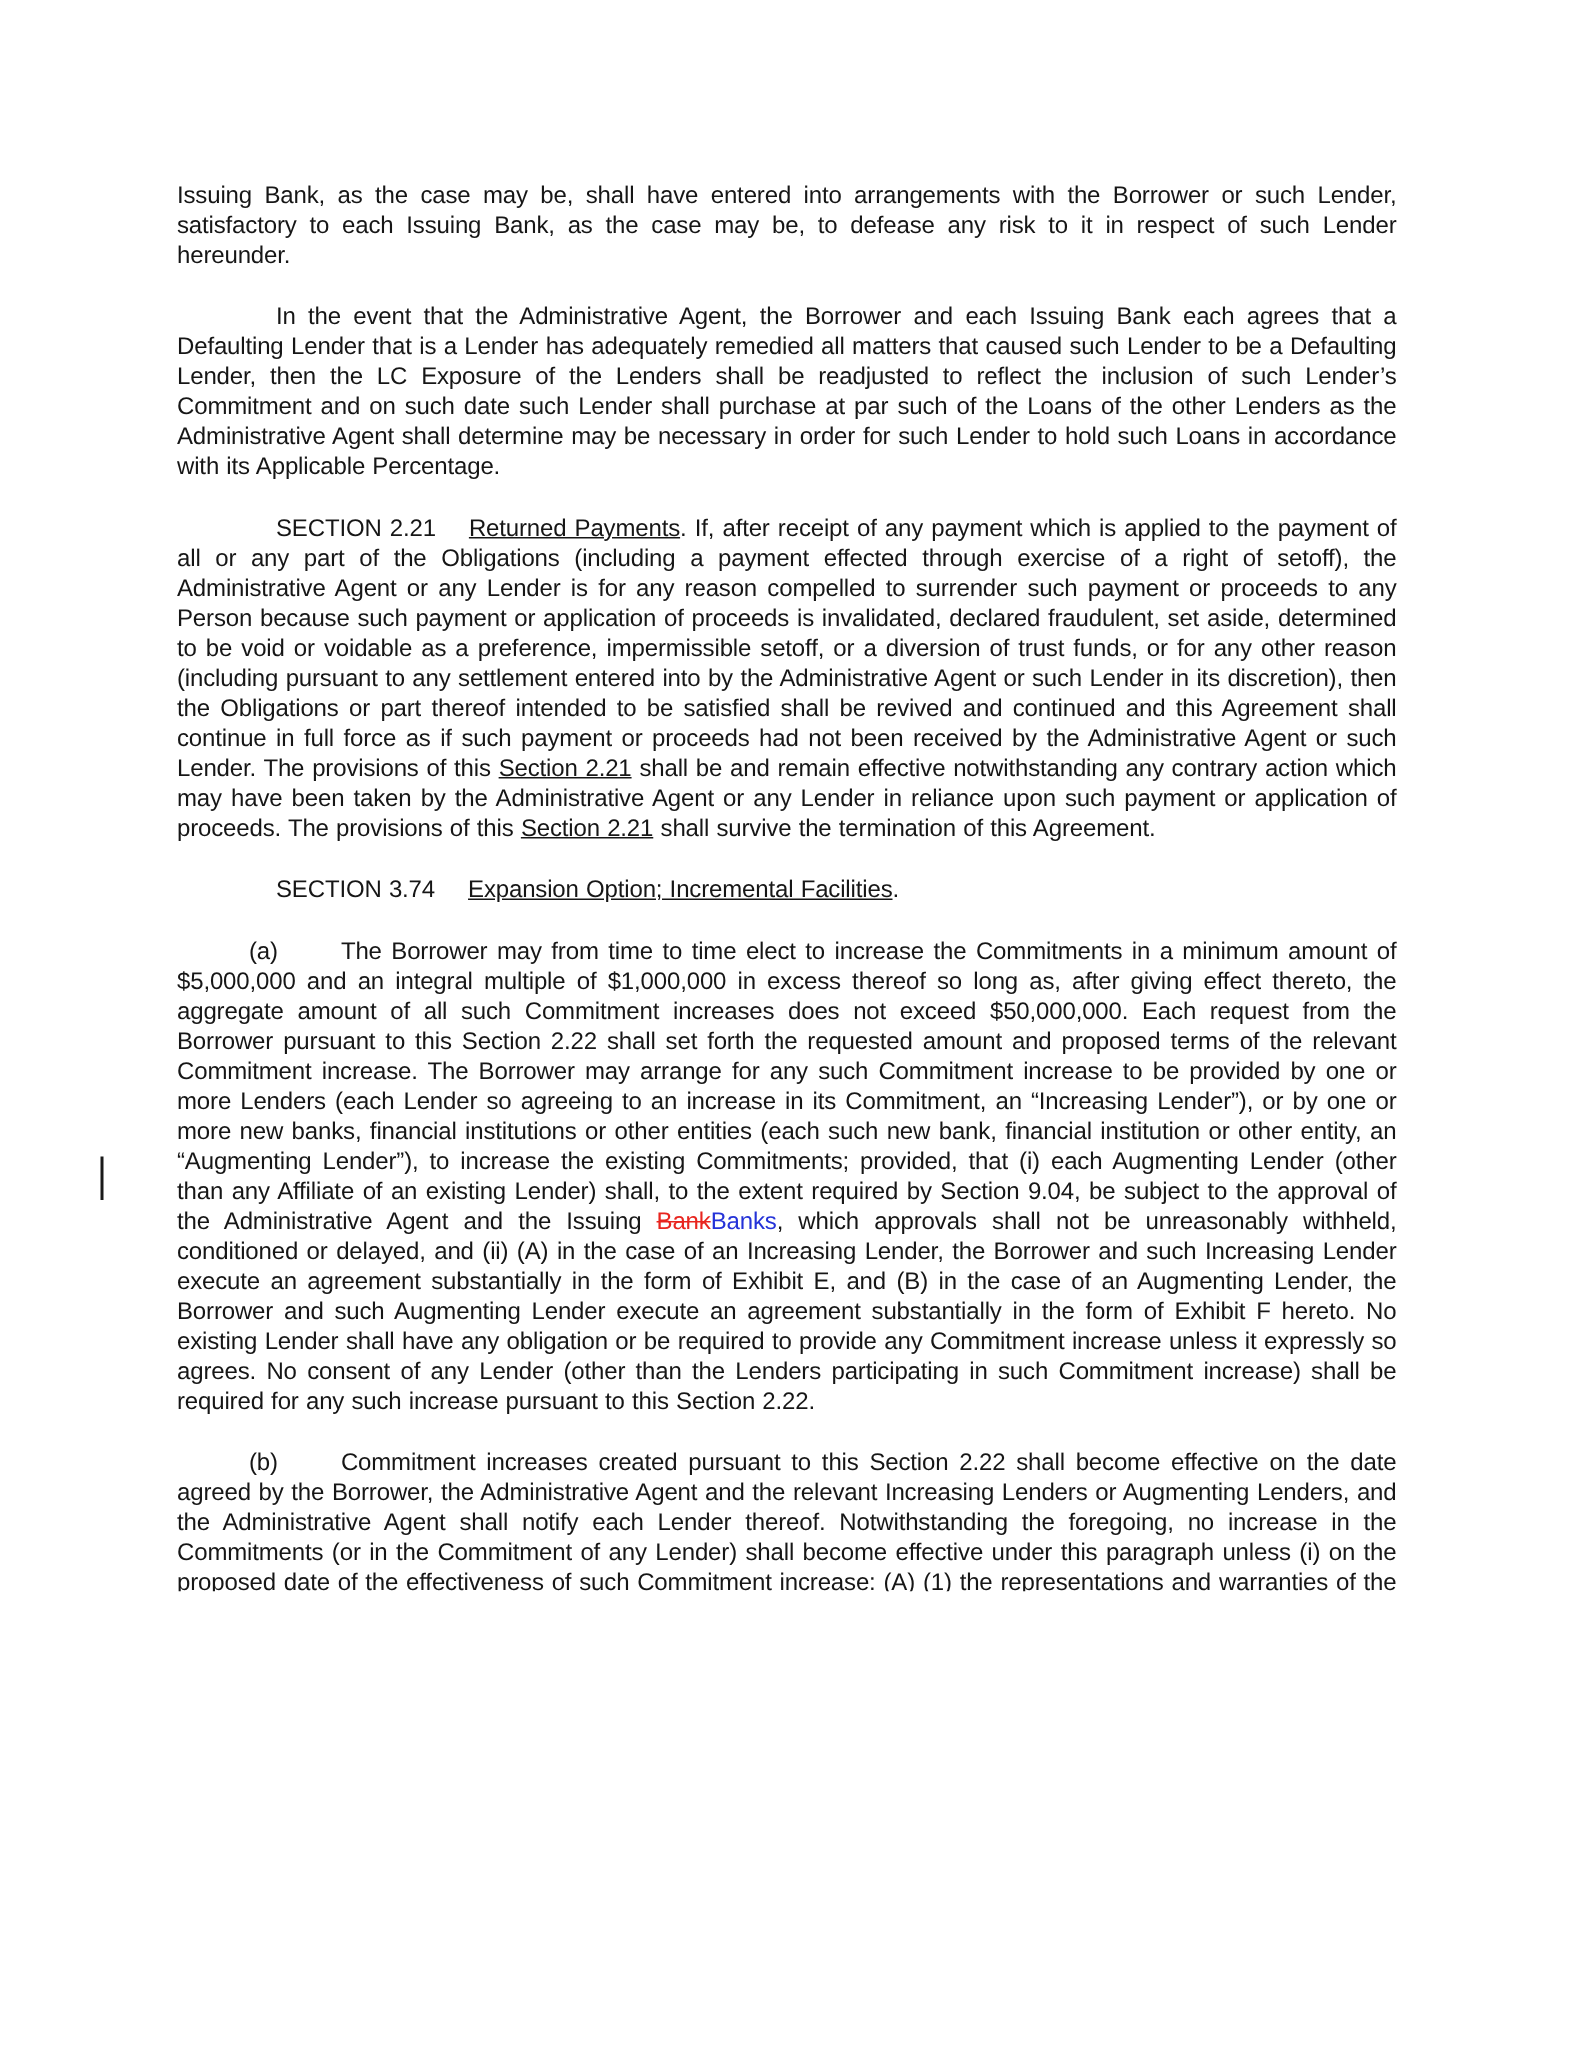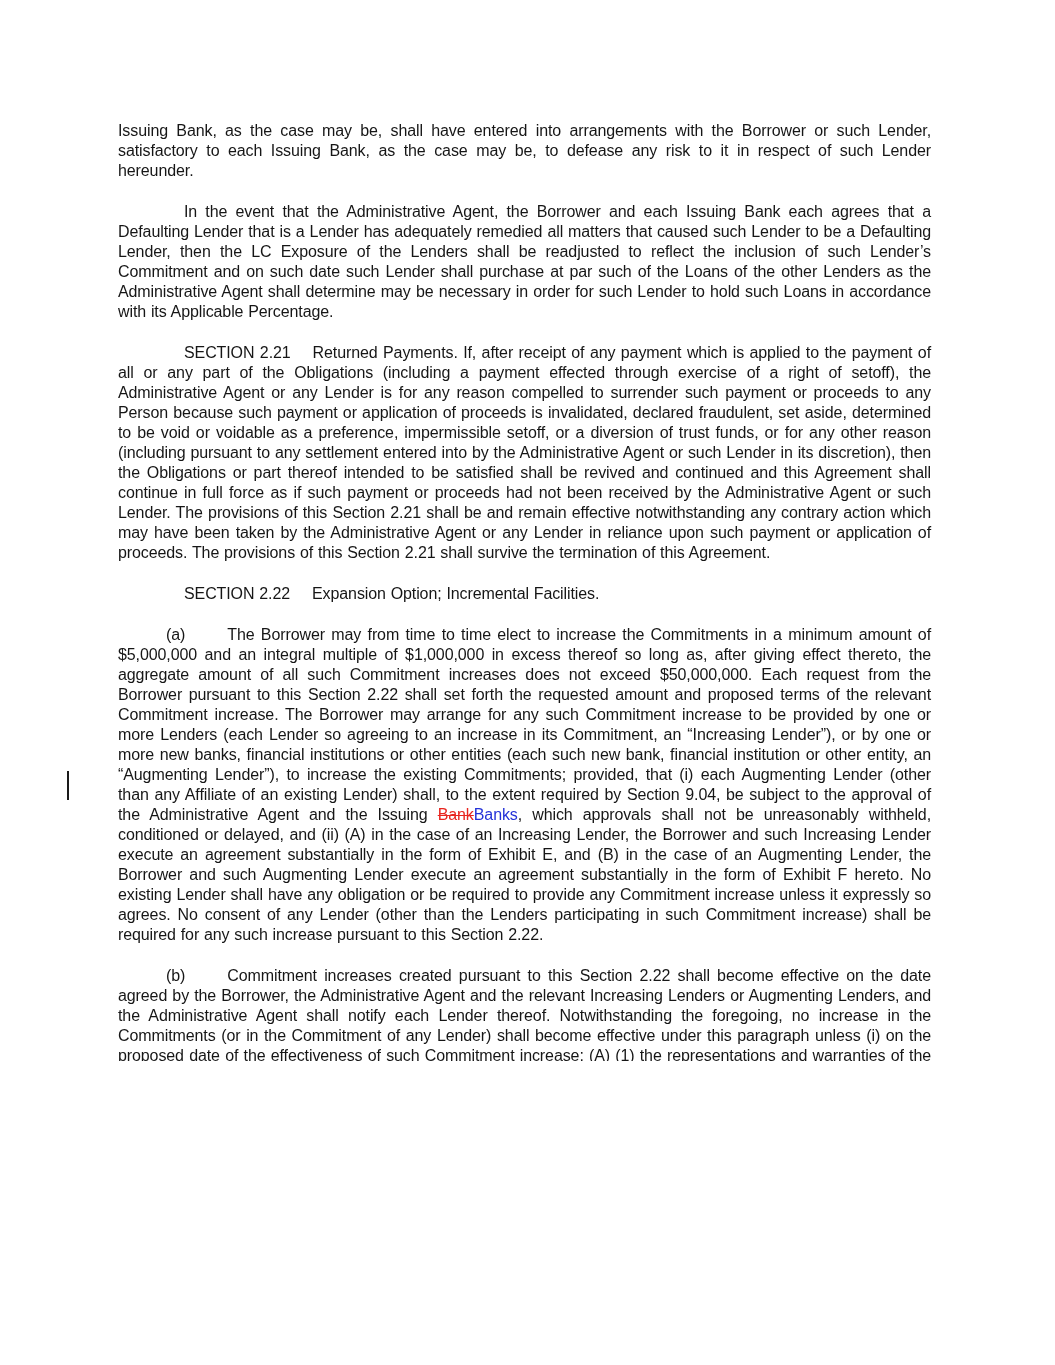--- a/index.html
+++ b/index.html
@@ -29,21 +29,21 @@
     text-align: justify;
     letter-spacing: -0.1px;
     word-spacing: 0.5px;
   }
   .indent-none  { text-indent: 0; }
   .indent-first { text-indent: 66px; }
   .indent-label { text-indent: 48px; }
   .tab { display: inline-block; }
   .run-tab1 { width: 22px; }
   .run-tab2 { width: 42px; }
-  .run-u   { }
+  .run-u   { text-decoration: underline; }
   .run-i   { }
   .run-del { color: var(--deleted, #e8251f); text-decoration: line-through; }
   .run-ins { color: var(--inserted, #2432d8); }
   .change-bar {
     position: absolute;
     left: 67px;
     top: 771px;
     width: 2px;
     height: 29px;
     background: var(--bar, #1a1a1a);
@@ -61,18 +61,18 @@
 </style>
 </head>
 <body>
 
 <div class="page">
   <div class="change-bar"></div>
   <div class="doc">
       <p class="para indent-none"><span class="run-p">Issuing Bank, as the case may be, shall have entered into arrangements with the Borrower or such Lender, satisfactory to each Issuing Bank, as the case may be, to defease any risk to it in respect of such Lender hereunder.</span></p>
       <p class="para indent-first"><span class="run-p">In the event that the Administrative Agent, the Borrower and each Issuing Bank each agrees that a Defaulting Lender that is a Lender has adequately remedied all matters that caused such Lender to be a Defaulting Lender, then the LC Exposure of the Lenders shall be readjusted to reflect the inclusion of such Lender’s Commitment and on such date such Lender shall purchase at par such of the Loans of the other Lenders as the Administrative Agent shall determine may be necessary in order for such Lender to hold such Loans in accordance with its Applicable Percentage.</span></p>
       <p class="para indent-first"><span class="run-p">SECTION 2.21</span><span class="run-tab1 tab"></span><span class="run-u">Returned Payments</span><span class="run-p">.  If, after receipt of any payment which is applied to the payment of all or any part of the Obligations (including a payment effected through exercise of a right of setoff), the Administrative Agent or any Lender is for any reason compelled to surrender such payment or proceeds to any Person because such payment or application of proceeds is invalidated, declared fraudulent, set aside, determined to be void or voidable as a preference, impermissible setoff, or a diversion of trust funds, or for any other reason (including pursuant to any settlement entered into by the Administrative Agent or such Lender in its discretion), then the Obligations or part thereof intended to be satisfied shall be revived and continued and this Agreement shall continue in full force as if such payment or proceeds had not been received by the Administrative Agent or such Lender.  The provisions of this </span><span class="run-u">Section 2.21</span><span class="run-p"> shall be and remain effective notwithstanding any contrary action which may have been taken by the Administrative Agent or any Lender in reliance upon such payment or application of proceeds.  The provisions of this </span><span class="run-u">Section 2.21</span><span class="run-p"> shall survive the termination of this Agreement.</span></p>
-      <p class="para indent-first"><span class="run-p">SECTION 2.22</span><span class="run-tab1 tab"></span><span class="run-u">Expansion Option; Incremental Facilities</span><span class="run-p">.</span></p>
+      <p class="para indent-first"><span class="run-p">SECTION 3.74</span><span class="run-tab1 tab"></span><span class="run-u">Expansion Option; Incremental Facilities</span><span class="run-p">.</span></p>
       <p class="para indent-label"><span class="run-p">(a)</span><span class="run-tab2 tab"></span><span class="run-p">The Borrower may from time to time elect to increase the Commitments in a minimum amount of $5,000,000 and an integral multiple of $1,000,000 in excess thereof so long as, after giving effect thereto, the aggregate amount of all such Commitment increases does not exceed $50,000,000.  Each request from the Borrower pursuant to this Section 2.22 shall set forth the requested amount and proposed terms of the relevant Commitment increase.  The Borrower may arrange for any such Commitment increase to be provided by one or more Lenders (each Lender so agreeing to an increase in its Commitment, an “Increasing Lender”), or by one or more new banks, financial institutions or other entities (each such new bank, financial institution or other entity, an “Augmenting Lender”), to increase the existing Commitments; </span><span class="run-i">provided</span><span class="run-p">, that (i) each Augmenting Lender (other than any Affiliate of an existing Lender) shall, to the extent required by Section 9.04, be subject to the approval of the Administrative Agent and the Issuing </span><span class="run-del">Bank</span><span class="run-ins">Banks</span><span class="run-p">, which approvals shall not be unreasonably withheld, conditioned or delayed, and (ii) (A) in the case of an Increasing Lender, the Borrower and such Increasing Lender execute an agreement substantially in the form of Exhibit E, and (B) in the case of an Augmenting Lender, the Borrower and such Augmenting Lender execute an agreement substantially in the form of Exhibit F hereto.  No existing Lender shall have any obligation or be required to provide any Commitment increase unless it expressly so agrees.  No consent of any Lender (other than the Lenders participating in such Commitment increase) shall be required for any such increase pursuant to this Section 2.22.</span></p>
       <p class="para indent-label"><span class="run-p">(b)</span><span class="run-tab2 tab"></span><span class="run-p">Commitment increases created pursuant to this Section 2.22 shall become effective on the date agreed by the Borrower, the Administrative Agent and the relevant Increasing Lenders or Augmenting Lenders, and the Administrative Agent shall notify each Lender thereof.  Notwithstanding the foregoing, no increase in the Commitments (or in the Commitment of any Lender) shall become effective under this paragraph unless (i) on the proposed date of the effectiveness of such Commitment increase:  (A) (1) the representations and warranties of the Borrower set forth in this Agreement are true and correct in all material respects (except that such materiality qualifier shall not be applicable to any representation or warranty to the extent that it is already qualified or modified by materiality in the text thereof) as of such date; and (2) no Default exists on such date; and (B) the Borrower shall be in compliance on a Pro Forma Basis with the financial covenant set forth in Section 6.10, recomputed (1) as if such Commitment increase (and the application of proceeds thereof to the repayment of any other Indebtedness) had occurred on the first day of the Reference Period then most recently ended for which the Borrower has delivered Financial Statements (treating all such Commitment increases as fully drawn), and (2) with Consolidated Funded Debt measured as of the date of and immediately after giving effect to any funding in connection with such Commitment increase (and the application of proceeds thereof to the repayment of any other Indebtedness) and (3) with Consolidated EBITDA measured for the Reference Period then most recently ended for which the Borrower has</span></p>
     </div>
   <div class="page-number">59</div>
 </div>
 
 </body></html>

